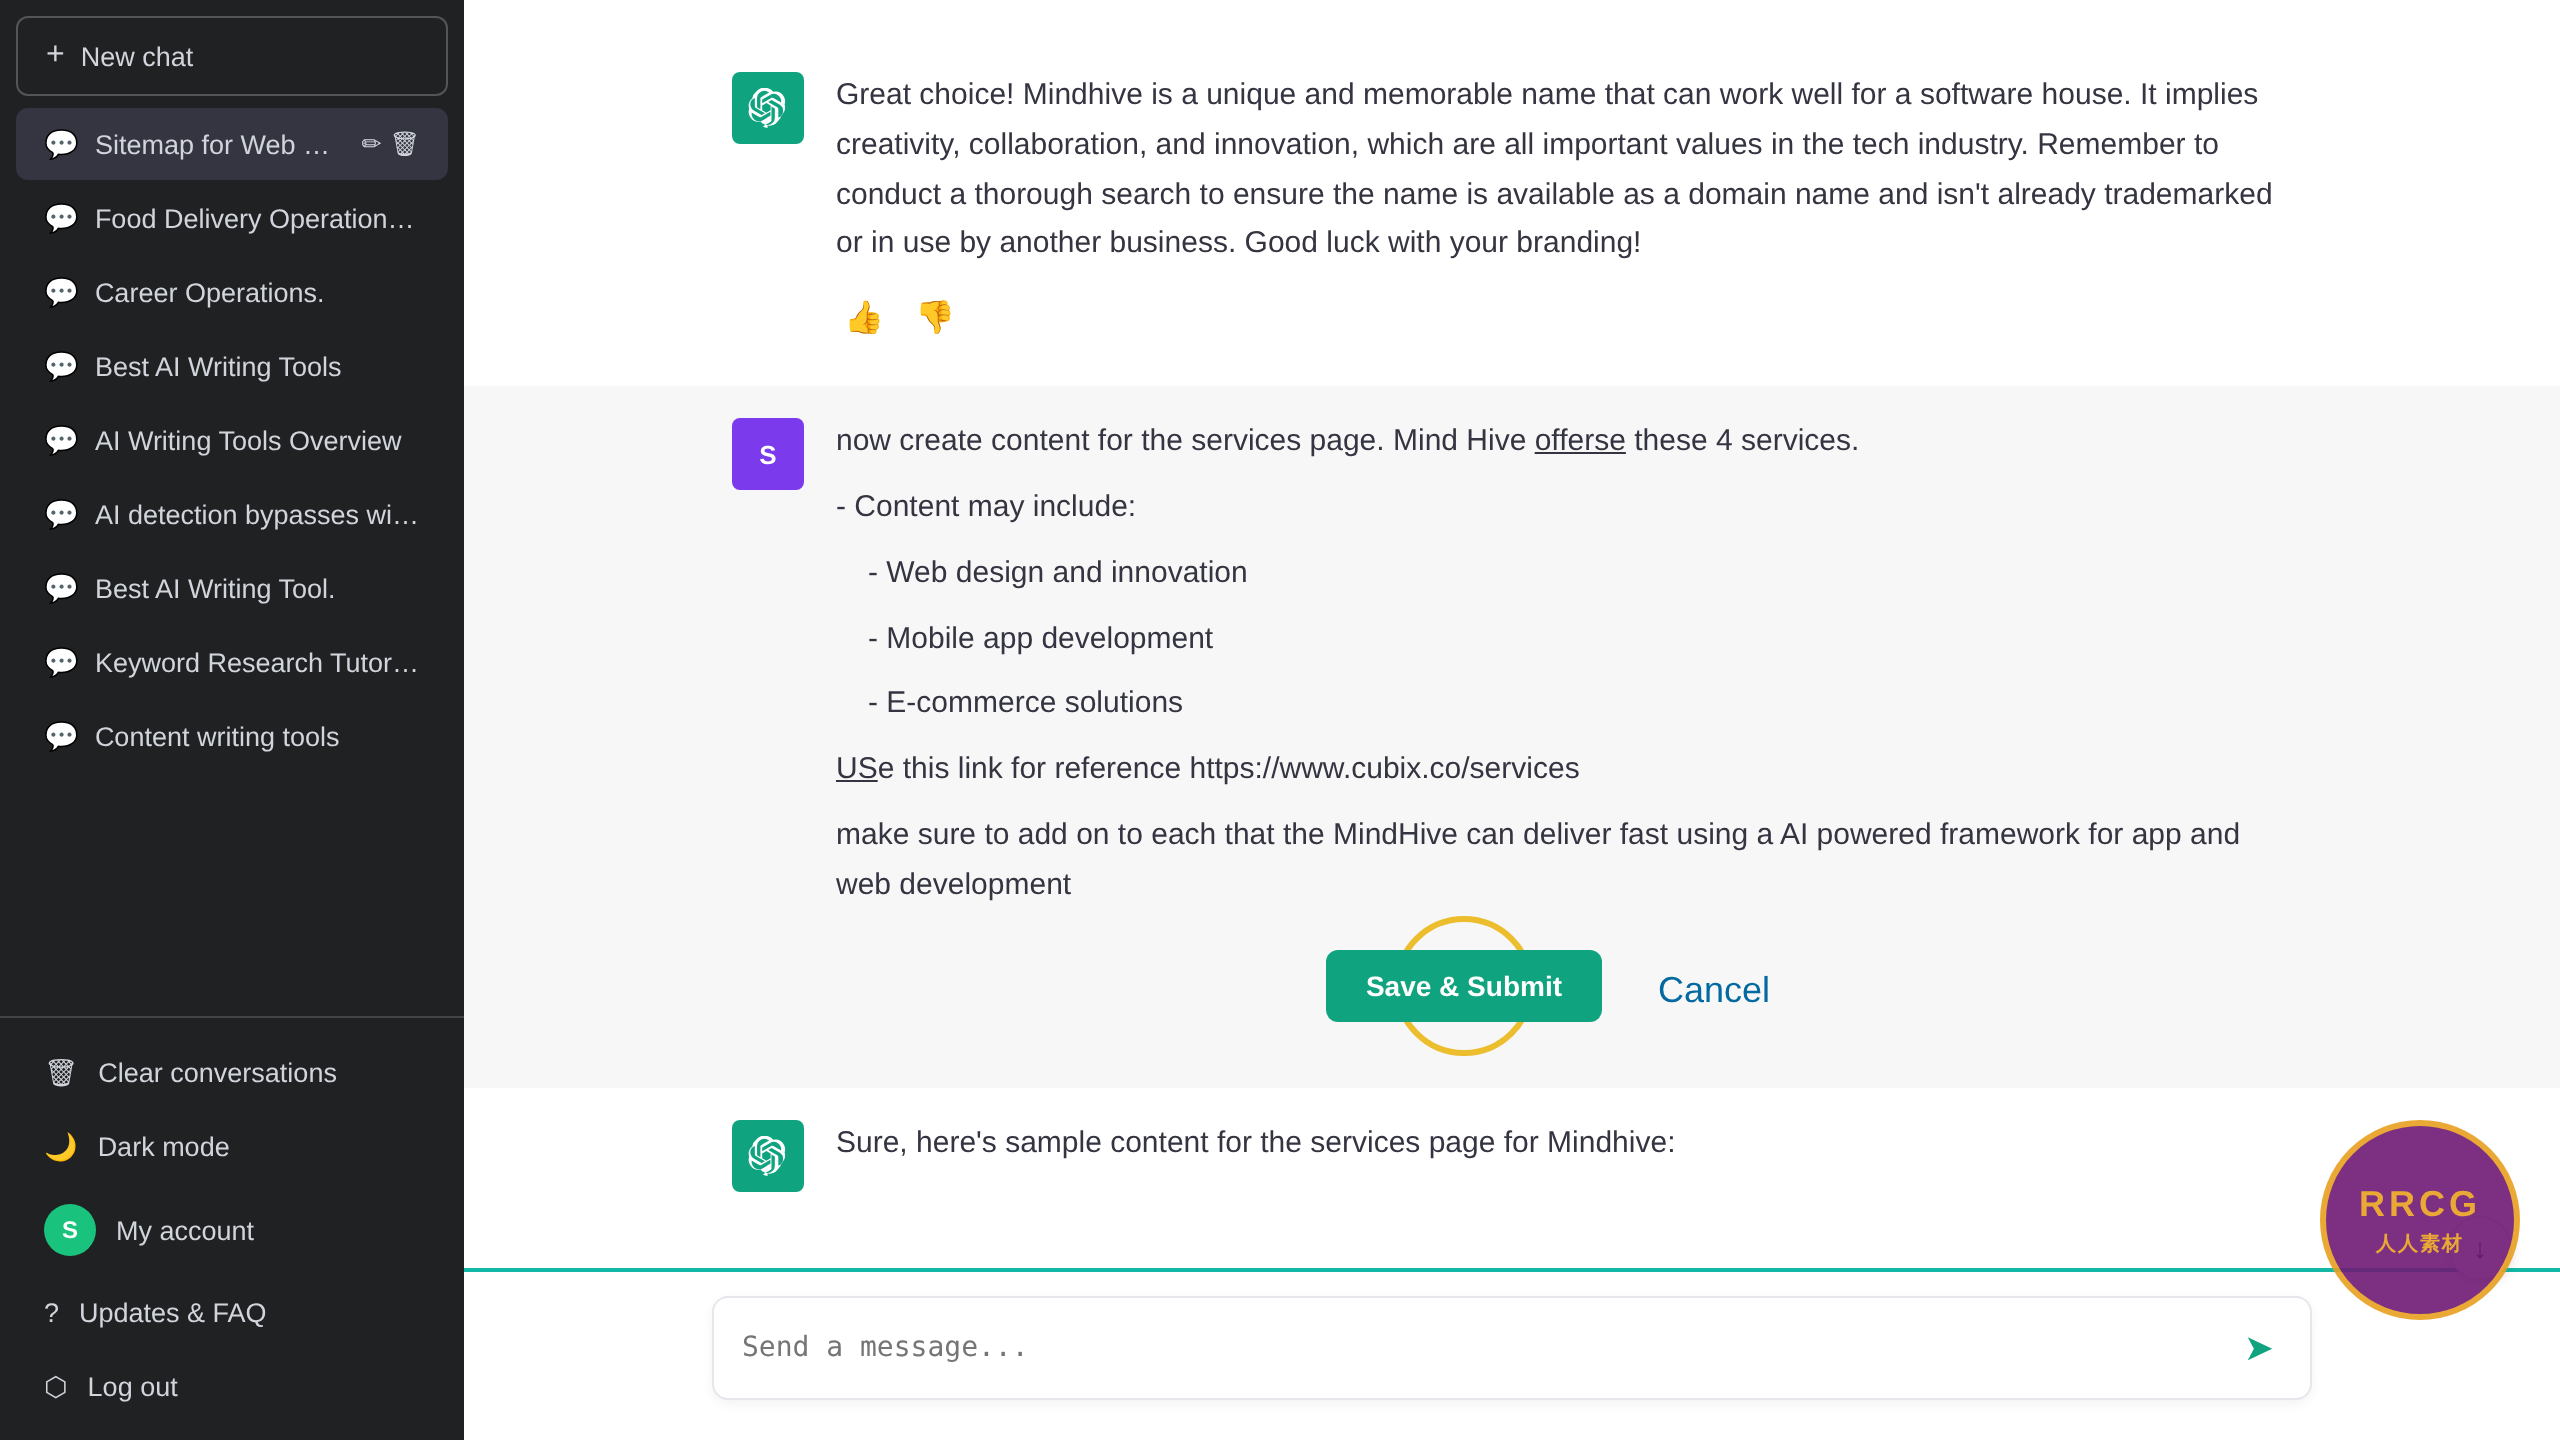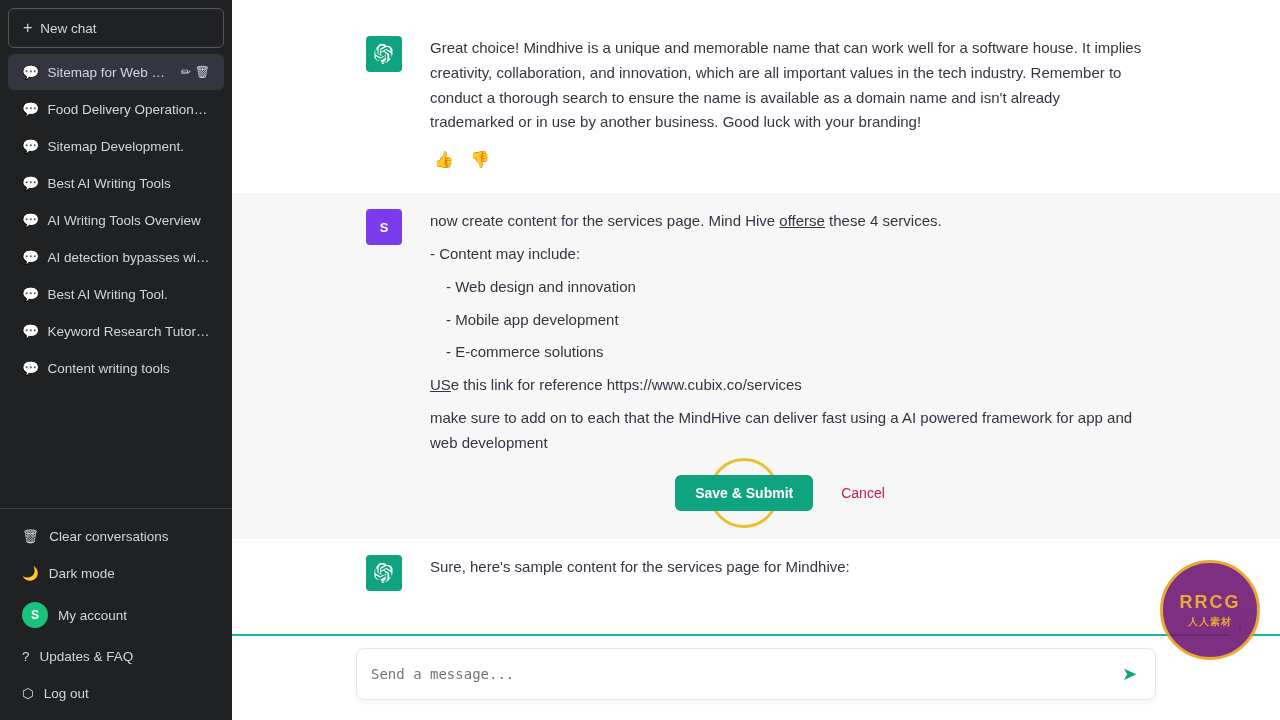--- a/index.html
+++ b/index.html
@@ -104,21 +104,21 @@
 
     .chat-messages {
       flex: 1;
       overflow-y: auto;
       padding: 20px 0;
     }
 
     .message-row {
       display: flex;
       padding: 16px 40px;
-      gap: 28px;
+      gap: 16px;
       align-items: flex-start;
       max-width: 860px;
       margin: 0 auto;
       width: 100%;
     }
 
     .message-avatar {
       width: 36px;
       height: 36px;
       border-radius: 4px;
@@ -200,23 +200,23 @@
       padding: 10px 20px;
       font-size: 14px;
       font-weight: 600;
       cursor: pointer;
       position: relative;
       z-index: 1;
     }
 
     .btn-cancel {
       background: transparent;
-      color: #be185d;
+      color: #0369a1;
       border: none;
-      font-size: 14px;
+      font-size: 18px;
       cursor: pointer;
       padding: 10px 16px;
     }
 
     
     .scroll-down-btn {
       position: absolute;
       right: 24px;
       bottom: 80px;
       background: #fff;
@@ -331,21 +331,21 @@
       </div>
     </div>
 
     <div class="sidebar-item">
       <span class="chat-icon">💬</span>
       <span class="item-text">Food Delivery Operations Ma</span>
     </div>
 
     <div class="sidebar-item">
       <span class="chat-icon">💬</span>
-      <span class="item-text">Sitemap Development.</span>
+      <span class="item-text">Career Operations.</span>
     </div>
 
     <div class="sidebar-item">
       <span class="chat-icon">💬</span>
       <span class="item-text">Best AI Writing Tools</span>
     </div>
 
     <div class="sidebar-item">
       <span class="chat-icon">💬</span>
       <span class="item-text">AI Writing Tools Overview</span>

